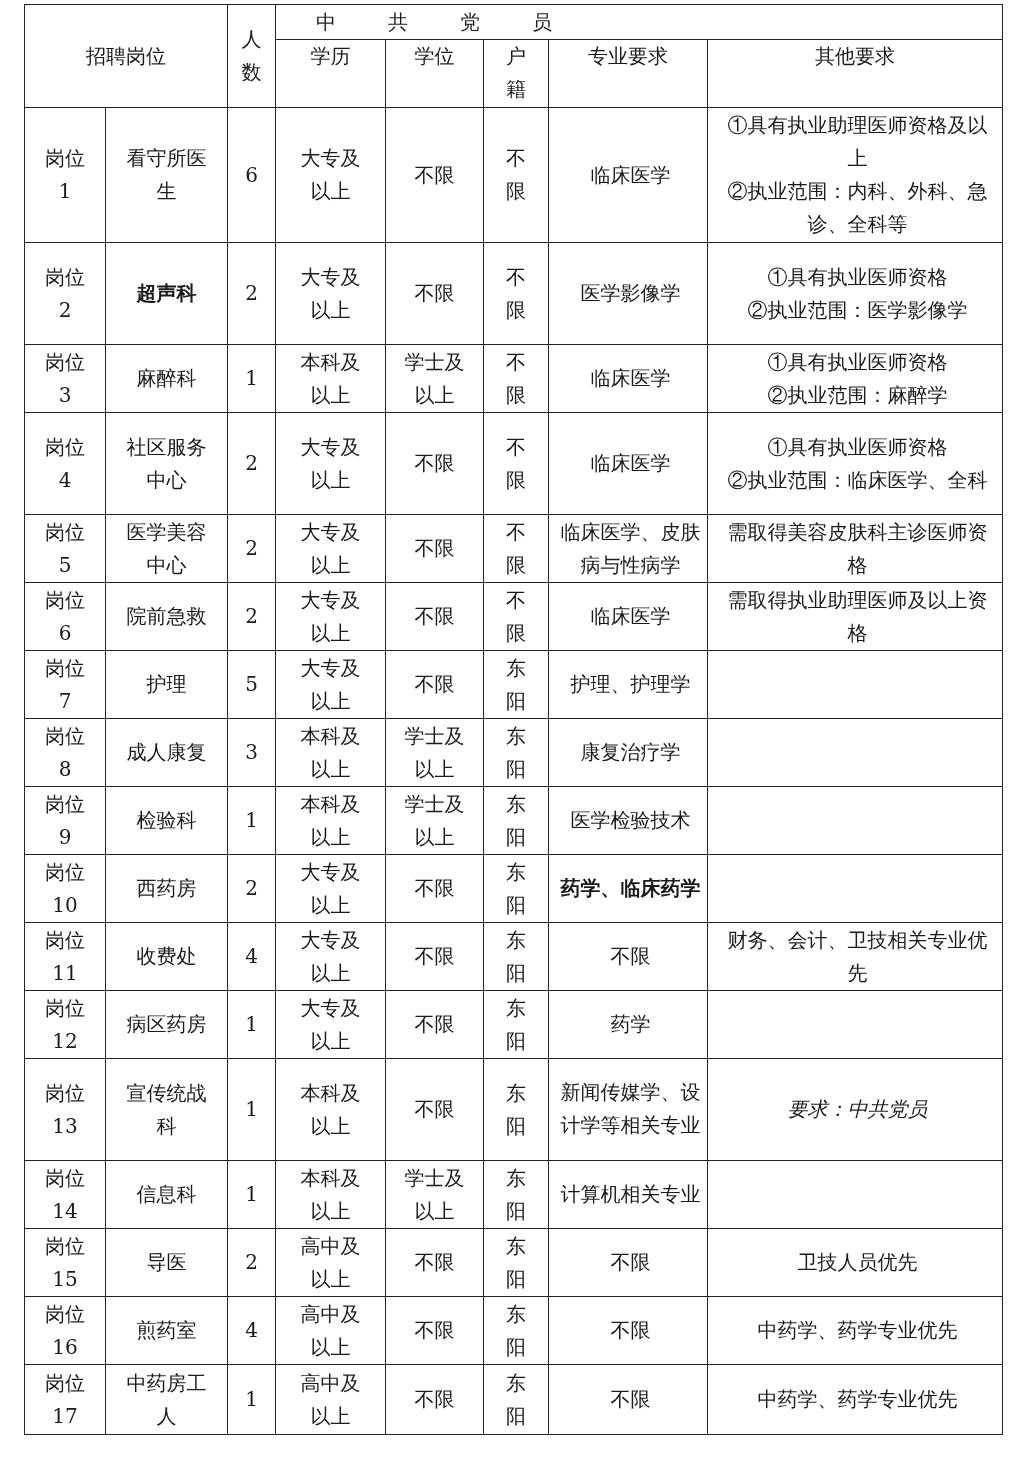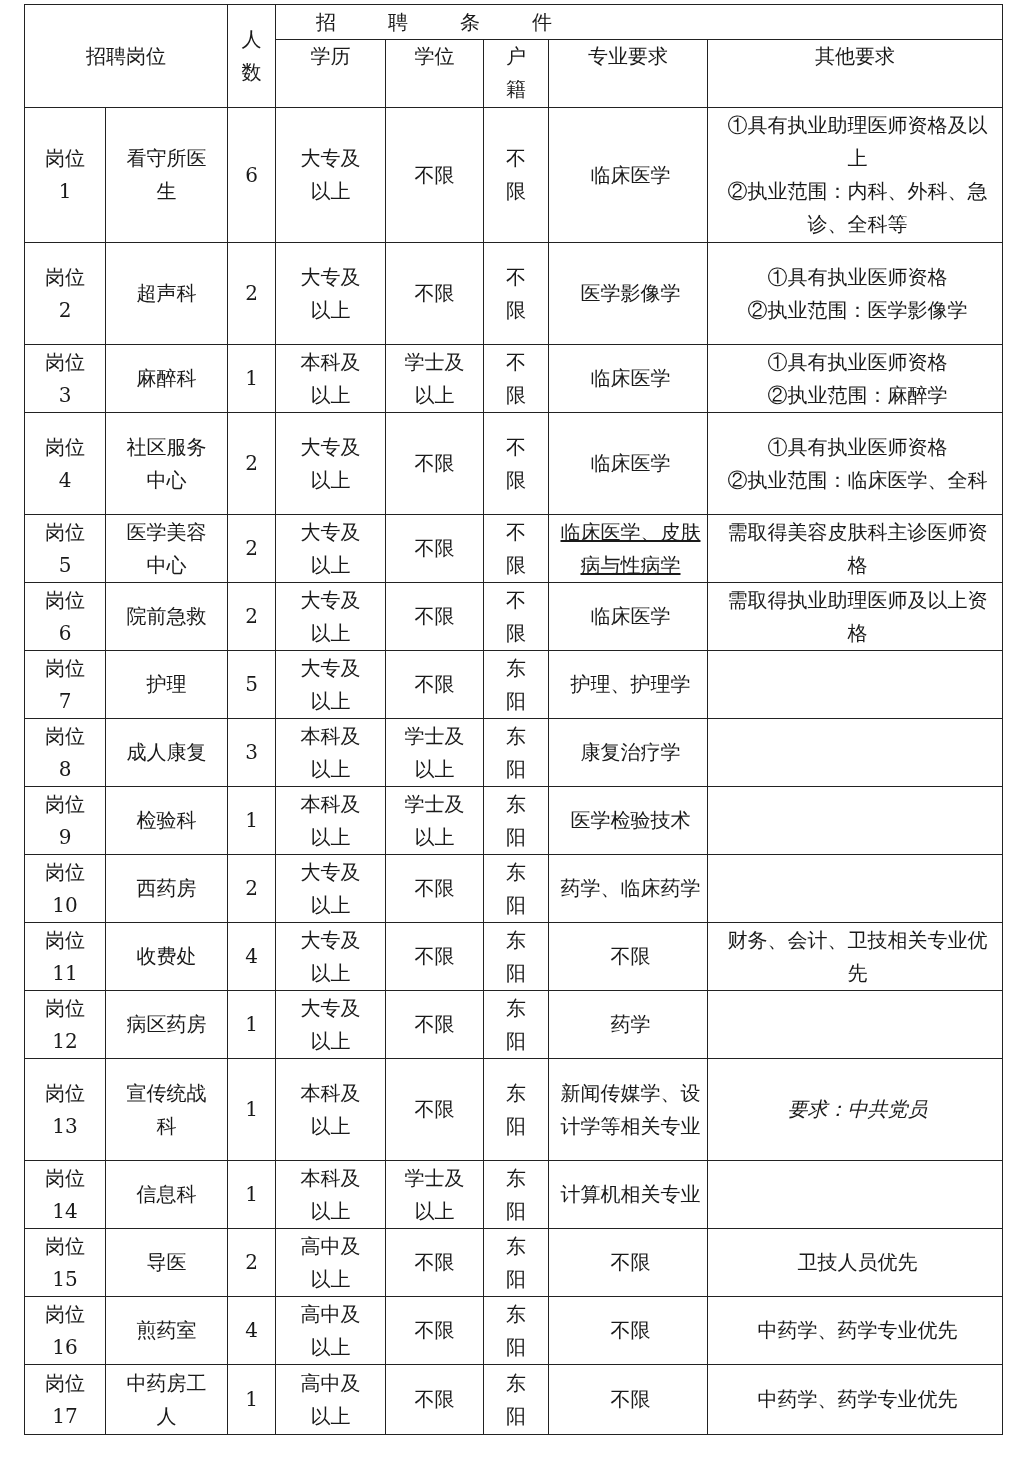--- a/index.html
+++ b/index.html
@@ -24,21 +24,21 @@
     <col style="width:110px">
       <col style="width:98px">
       <col style="width:65px">
     <col style="width:159px">
       <col style="width:295px">
   </colgroup>
   <thead>
     <tr style="height:35px">
       <th colspan="2" rowspan="2">招聘岗位</th>
       <th rowspan="2"><span class="vchars">人数</span></th>
-      <th colspan="5" class="title-spread">招聘条件</th>
+      <th colspan="5" class="title-spread">中共党员</th>
     </tr>
     <tr style="height:68px">
       <th style="vertical-align:top">学历</th>
       <th style="vertical-align:top">学位</th>
       <th style="vertical-align:top"><span class="vchars">户籍</span></th>
       <th style="vertical-align:top">专业要求</th>
       <th style="vertical-align:top">其他要求</th>
     </tr>
   </thead>
   <tbody id="tbody">
@@ -54,21 +54,21 @@
           <span style="white-space: pre-wrap; word-break: break-all; display: block;">临床医学</span>
         </td>
         <td class="left">
           <span style="white-space: pre-wrap; word-break: break-all; display: block;">①具有执业助理医师资格及以上
 ②执业范围：内科、外科、急诊、全科等</span>
         </td>
       </tr>
       <tr style="height: 102px;">
         <td><span style="white-space: pre; display: inline-block;">岗位
 2</span></td>
-        <td><span style="display: inline-block; width: 4.5em; word-break: break-all;">超声科</span></td>
+        <td><span style="display: inline-block; width: 4.5em; word-break: break-all; font-weight: bold;">超声科</span></td>
         <td><span>2</span></td>
         <td><span style="display: inline-block; width: 3.3em; word-break: break-all;">大专及以上</span></td>
         <td><span style="display: inline-block; width: 3.3em; word-break: break-all;">不限</span></td>
         <td><span class="vchars">不限</span></td>
         <td class="left">
           <span style="white-space: pre-wrap; word-break: break-all; display: block;">医学影像学</span>
         </td>
         <td class="left">
           <span style="white-space: pre-wrap; word-break: break-all; display: block;">①具有执业医师资格
 ②执业范围：医学影像学</span>
@@ -108,21 +108,21 @@
       </tr>
       <tr style="height: 68px;">
         <td><span style="white-space: pre; display: inline-block;">岗位
 5</span></td>
         <td><span style="display: inline-block; width: 4.5em; word-break: break-all;">医学美容中心</span></td>
         <td><span>2</span></td>
         <td><span style="display: inline-block; width: 3.3em; word-break: break-all;">大专及以上</span></td>
         <td><span style="display: inline-block; width: 3.3em; word-break: break-all;">不限</span></td>
         <td><span class="vchars">不限</span></td>
         <td class="left">
-          <span style="white-space: pre-wrap; word-break: break-all; display: block; text-decoration: underline;">临床医学、皮肤病与性病学</span>
+          <span style="white-space: pre-wrap; word-break: break-all; display: block;">临床医学、皮肤病与性病学</span>
         </td>
         <td class="left">
           <span style="white-space: pre-wrap; word-break: break-all; display: block;">需取得美容皮肤科主诊医师资格</span>
         </td>
       </tr>
       <tr style="height: 68px;">
         <td><span style="white-space: pre; display: inline-block;">岗位
 6</span></td>
         <td><span style="display: inline-block; width: 4.5em; word-break: break-all;">院前急救</span></td>
         <td><span>2</span></td>
@@ -183,21 +183,21 @@
       </tr>
       <tr style="height: 68px;">
         <td><span style="white-space: pre; display: inline-block;">岗位
 10</span></td>
         <td><span style="display: inline-block; width: 4.5em; word-break: break-all;">西药房</span></td>
         <td><span>2</span></td>
         <td><span style="display: inline-block; width: 3.3em; word-break: break-all;">大专及以上</span></td>
         <td><span style="display: inline-block; width: 3.3em; word-break: break-all;">不限</span></td>
         <td><span class="vchars">东阳</span></td>
         <td class="left">
-          <span style="white-space: pre-wrap; word-break: break-all; display: block;">药学、临床药学</span>
+          <span style="white-space: pre-wrap; word-break: break-all; display: block; font-weight: bold;">药学、临床药学</span>
         </td>
         <td class="left">
           <span style="white-space: pre-wrap; word-break: break-all; display: block;"></span>
         </td>
       </tr>
       <tr style="height: 68px;">
         <td><span style="white-space: pre; display: inline-block;">岗位
 11</span></td>
         <td><span style="display: inline-block; width: 4.5em; word-break: break-all;">收费处</span></td>
         <td><span>4</span></td>
@@ -228,21 +228,21 @@
       </tr>
       <tr style="height: 102px;">
         <td><span style="white-space: pre; display: inline-block;">岗位
 13</span></td>
         <td><span style="display: inline-block; width: 4.5em; word-break: break-all;">宣传统战科</span></td>
         <td><span>1</span></td>
         <td><span style="display: inline-block; width: 3.3em; word-break: break-all;">本科及以上</span></td>
         <td><span style="display: inline-block; width: 3.3em; word-break: break-all;">不限</span></td>
         <td><span class="vchars">东阳</span></td>
         <td class="left">
-          <span style="white-space: pre-wrap; word-break: break-all; display: block;">新闻传媒学、设计学等相关专业</span>
+          <span style="white-space: pre-wrap; word-break: break-all; display: block; font-family: Liberation Mono, monospace;">新闻传媒学、设计学等相关专业</span>
         </td>
         <td class="left">
           <span style="white-space: pre-wrap; word-break: break-all; display: block; font-style: italic;">要求：中共党员</span>
         </td>
       </tr>
       <tr style="height: 68px;">
         <td><span style="white-space: pre; display: inline-block;">岗位
 14</span></td>
         <td><span style="display: inline-block; width: 4.5em; word-break: break-all;">信息科</span></td>
         <td><span>1</span></td>

